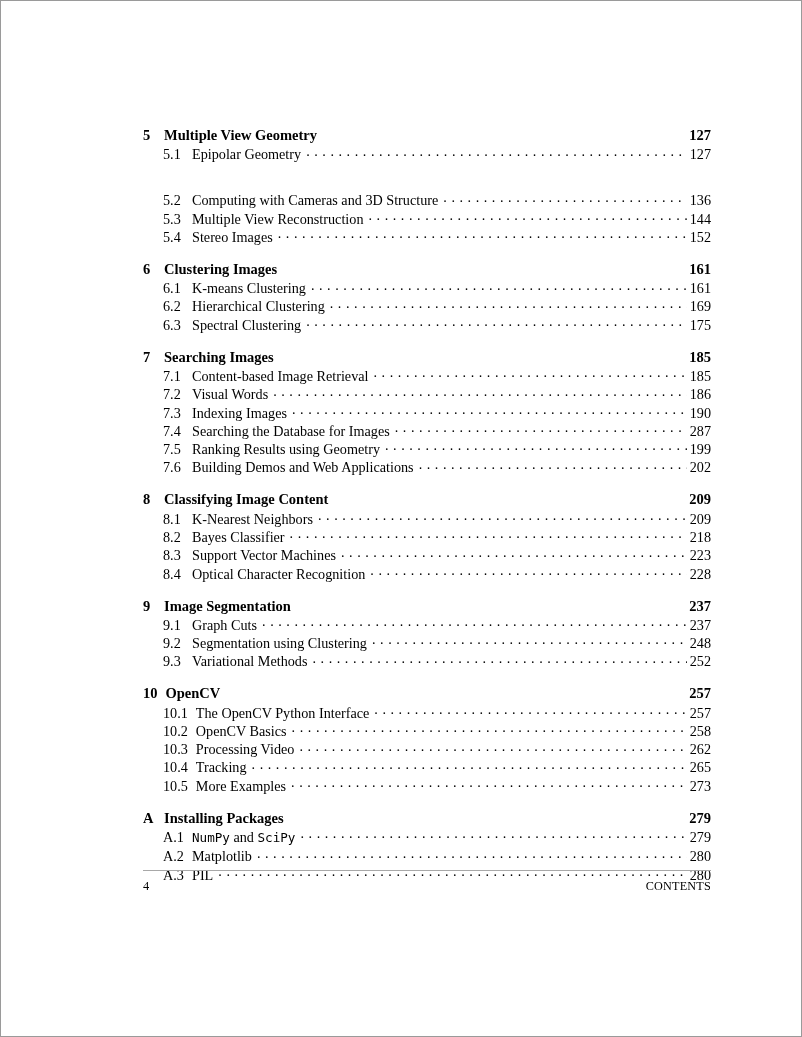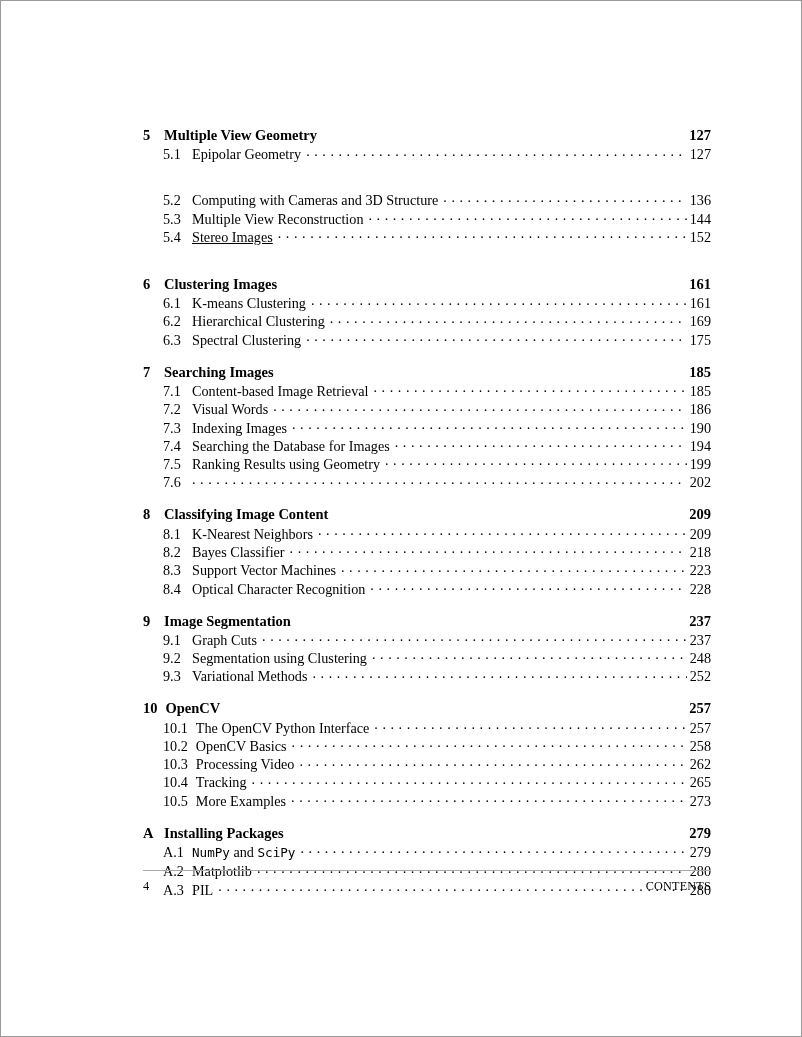--- a/index.html
+++ b/index.html
@@ -174,29 +174,29 @@
       <div class="row section">
         <span class="num">5.3</span>
         <span class="title" style="padding-right: 5px;">Multiple View Reconstruction</span>
         <span class="leader">
           <span class="dots">.........................................................................................</span>
         </span>
         <span class="pageno" style="padding-left: 3px;">144</span>
       </div>
       <div class="row section">
         <span class="num">5.4</span>
-        <span class="title" style="padding-right: 5px; text-decoration: underline;">Stereo Images</span>
+        <span class="title" style="padding-right: 5px;">Stereo Images</span>
         <span class="leader">
           <span class="dots">.........................................................................................</span>
         </span>
         <span class="pageno" style="padding-left: 3px;">152</span>
       </div>
       <div class="row chapter">
         <span class="num">6</span>
-        <span class="title" style="padding-right: 5px; margin-top: 15px;">Clustering Images</span>
+        <span class="title" style="padding-right: 5px;">Clustering Images</span>
         <span class="leader"></span>
         <span class="pageno" style="padding-left: 3px;">161</span>
       </div>
       <div class="row section">
         <span class="num">6.1</span>
         <span class="title" style="padding-right: 5px;">K-means Clustering</span>
         <span class="leader">
           <span class="dots">.........................................................................................</span>
         </span>
         <span class="pageno" style="padding-left: 3px;">161</span>
@@ -246,32 +246,33 @@
           <span class="dots">.........................................................................................</span>
         </span>
         <span class="pageno" style="padding-left: 3px;">190</span>
       </div>
       <div class="row section">
         <span class="num">7.4</span>
         <span class="title" style="padding-right: 5px;">Searching the Database for Images</span>
         <span class="leader">
           <span class="dots">.........................................................................................</span>
         </span>
-        <span class="pageno" style="padding-left: 3px;">194</span>
+        <span class="pageno" style="padding-left: 3px;">287</span>
       </div>
       <div class="row section">
         <span class="num">7.5</span>
         <span class="title" style="padding-right: 5px;">Ranking Results using Geometry</span>
         <span class="leader">
           <span class="dots">.........................................................................................</span>
         </span>
         <span class="pageno" style="padding-left: 3px;">199</span>
       </div>
       <div class="row section">
         <span class="num">7.6</span>
+        <span class="title" style="padding-right: 5px;">Building Demos and Web Applications</span>
         <span class="leader">
           <span class="dots">.........................................................................................</span>
         </span>
         <span class="pageno" style="padding-left: 3px;">202</span>
       </div>
       <div class="row chapter">
         <span class="num">8</span>
         <span class="title" style="padding-right: 5px;">Classifying Image Content</span>
         <span class="leader"></span>
         <span class="pageno" style="padding-left: 3px;">209</span>

